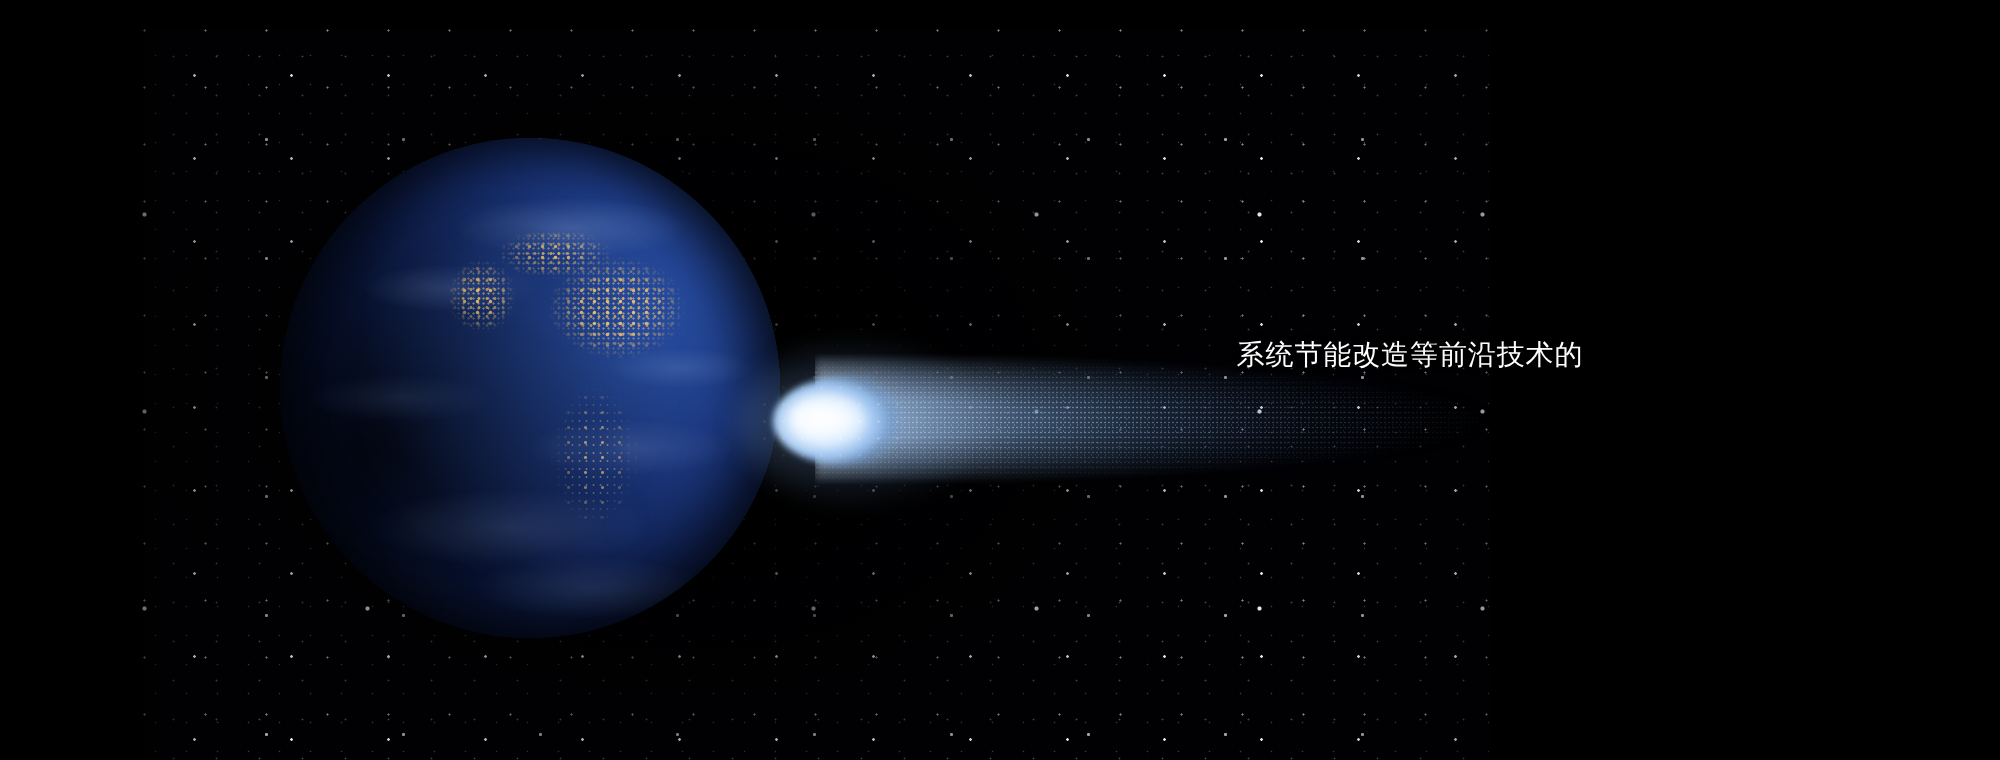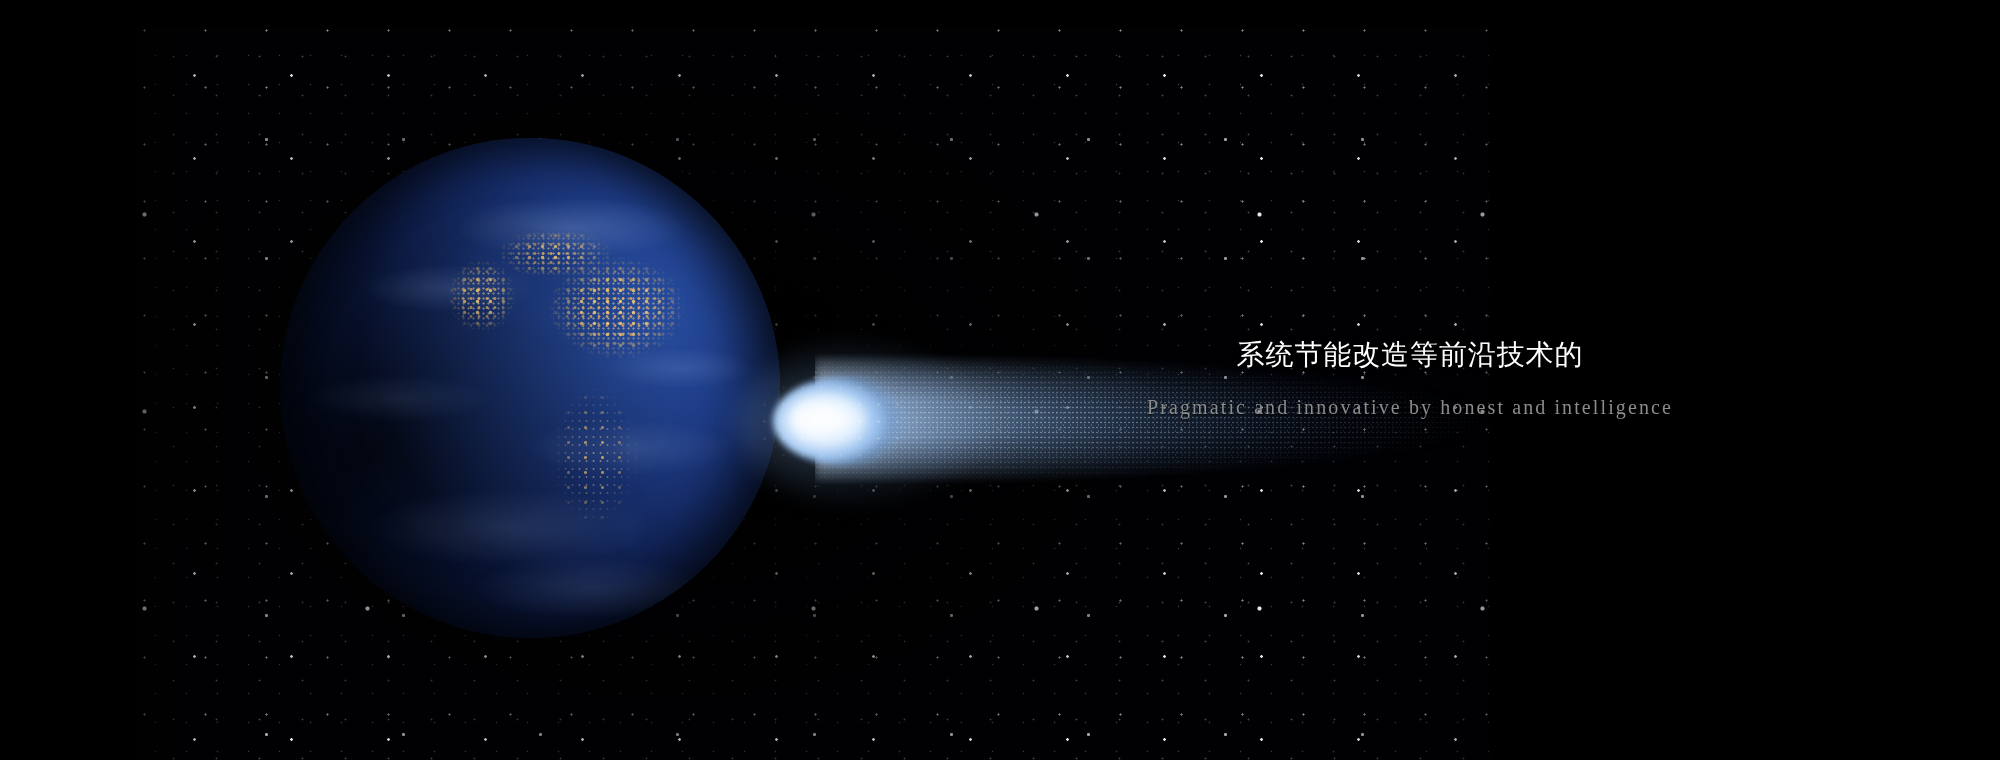--- a/index.html
+++ b/index.html
@@ -321,16 +321,15 @@
       <div class="halo"></div>
       <div class="head"></div>
       <div class="core"></div>
       <div class="sparkle"></div>
     </div>
 
   </div>
 
   <div class="copy">
     <div class="zh">系统节能改造等前沿技术的</div>
-    <div class="en">Pragmatic and innovative by honest and intelligence</div>
   </div>
 
 </div>
 
 </body></html>

